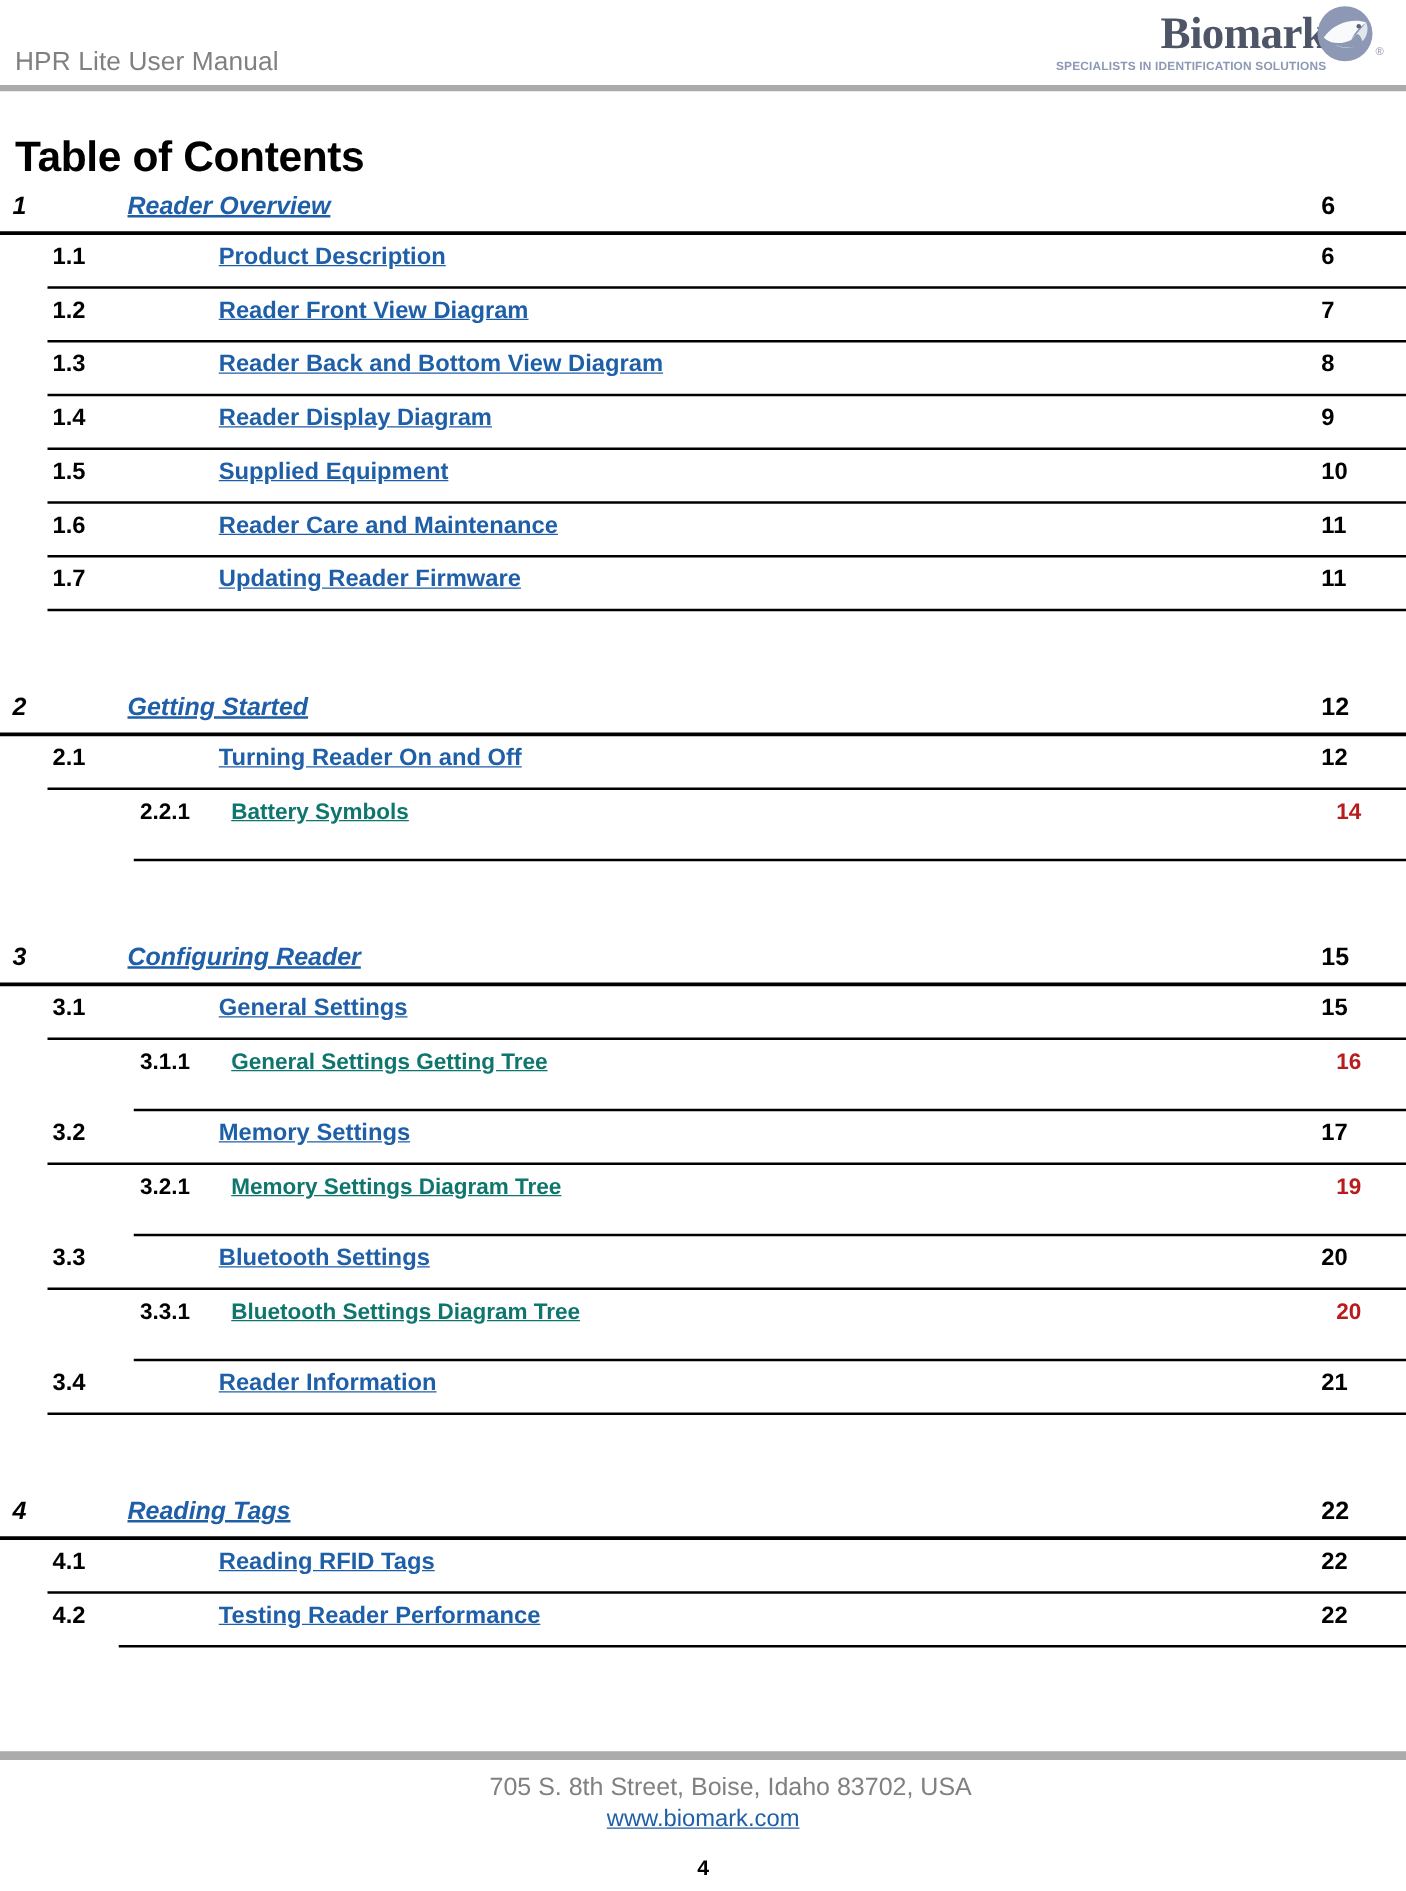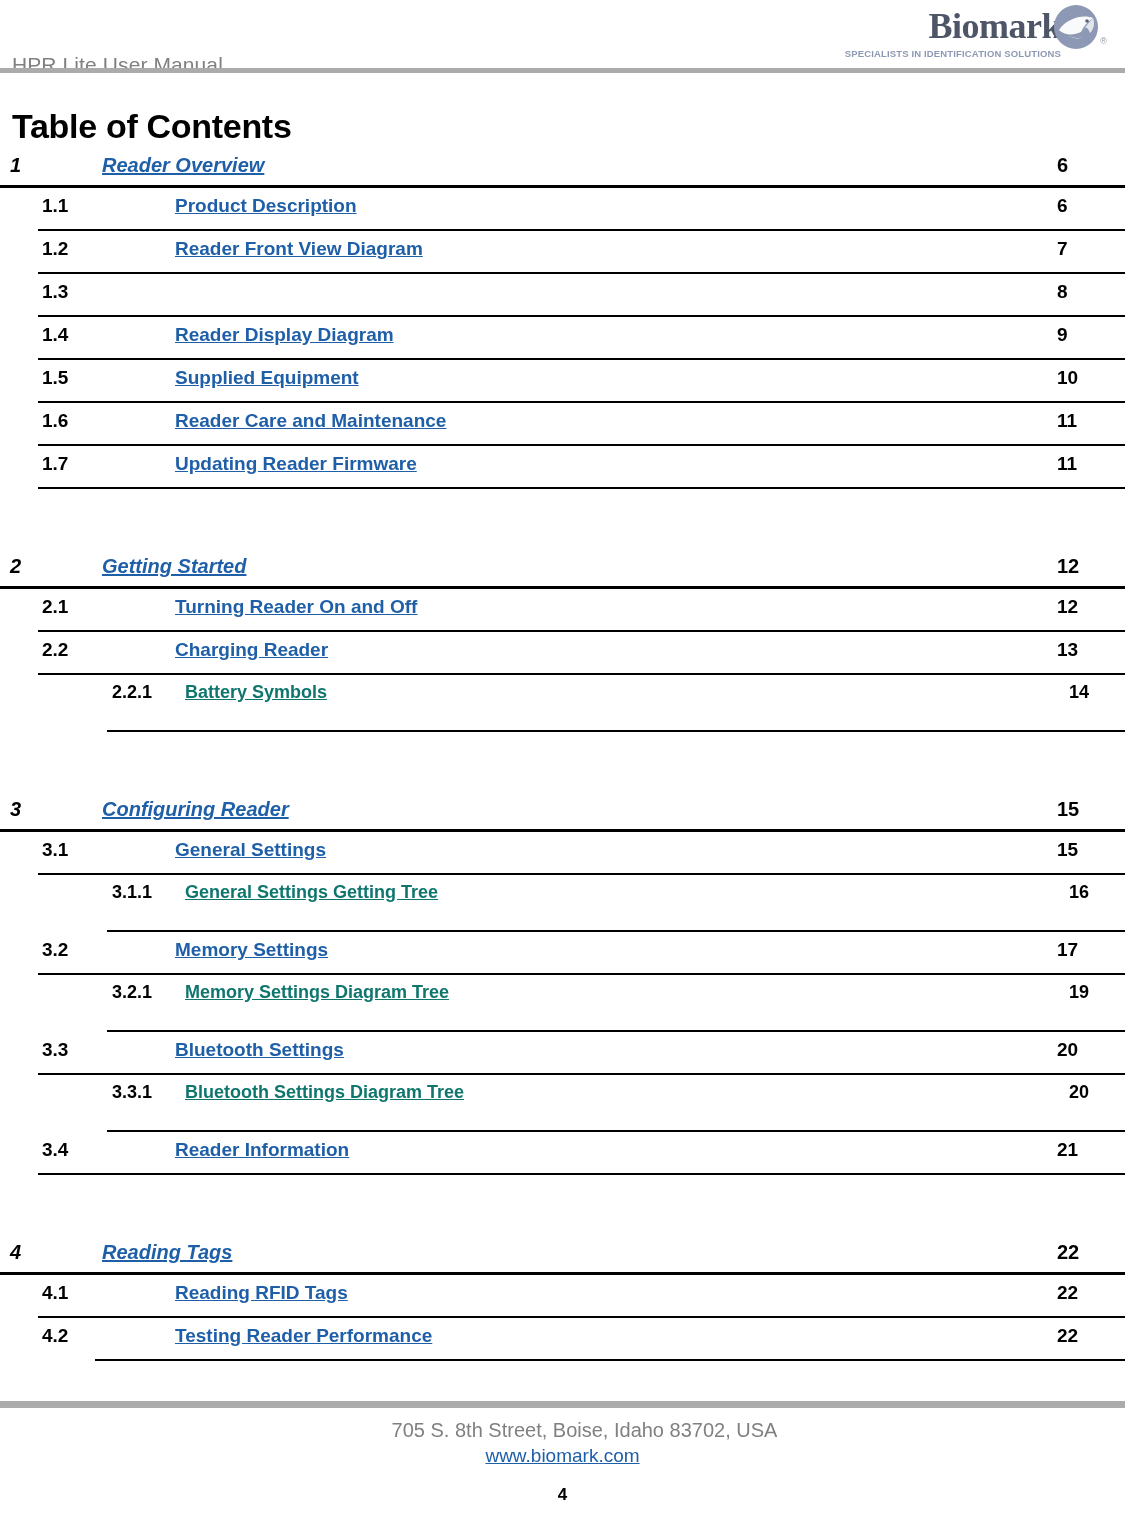--- a/index.html
+++ b/index.html
@@ -24,21 +24,20 @@
     height: 72px;
   }
   #header-title {
     position: absolute;
     left: 12px;
     top: 38px;
     font-size: 21px;
     color: #808080;
     letter-spacing: 0.1px;
     white-space: nowrap;
-    margin-top: 15px;
   }
   #brand-logo {
     position: absolute;
     right: 18px;
     top: 6px;
     width: 250px;
     height: 58px;
   }
   .brand-wordmark {
     position: absolute;
@@ -175,21 +174,21 @@
   }
   .lvl3 .toc-title {
     left: 173px; top: 7px;
     font-size: 18px; font-weight: bold;
     color: #0f766e;
     text-decoration: underline;
   }
   .lvl3 .toc-page {
     left: 1057px; top: 7px;
     font-size: 18px; font-weight: bold;
-    color: #000000;
+    color: #b91c1c;
   }
   .lvl3 .sep {
     position: absolute;
     left: 95px; bottom: 0;
     width: 1030px;
     height: 2px;
     background: #000000;
   }
 
   
@@ -285,20 +284,21 @@
       <div class="sep"></div>
     </div>
     <div class="toc-entry lvl2">
       <span class="toc-num">1.2</span>
       <a class="toc-title">Reader Front View Diagram</a>
       <span class="toc-page">7</span>
       <div class="sep"></div>
     </div>
     <div class="toc-entry lvl2">
       <span class="toc-num">1.3</span>
+      <a class="toc-title">Reader Back and Bottom View Diagram</a>
       <span class="toc-page">8</span>
       <div class="sep"></div>
     </div>
     <div class="toc-entry lvl2">
       <span class="toc-num">1.4</span>
       <a class="toc-title">Reader Display Diagram</a>
       <span class="toc-page">9</span>
       <div class="sep"></div>
     </div>
     <div class="toc-entry lvl2">
@@ -323,26 +323,20 @@
     <div class="toc-entry lvl1">
       <span class="toc-num">2</span>
       <a class="toc-title">Getting Started</a>
       <span class="toc-page">12</span>
       <div class="sep"></div>
     </div>
     <div class="toc-entry lvl2">
       <span class="toc-num">2.1</span>
       <a class="toc-title">Turning Reader On and Off</a>
       <span class="toc-page">12</span>
-      <div class="sep"></div>
-    </div>
-    <div class="toc-entry lvl2">
-      <span class="toc-num">2.2</span>
-      <a class="toc-title">Charging Reader</a>
-      <span class="toc-page">13</span>
       <div class="sep"></div>
     </div>
     <div class="toc-entry lvl3">
       <span class="toc-num">2.2.1</span>
       <a class="toc-title">Battery Symbols</a>
       <span class="toc-page">14</span>
       <div class="sep"></div>
     </div>
     <div class="group-gap"></div>
     <div class="toc-entry lvl1">

